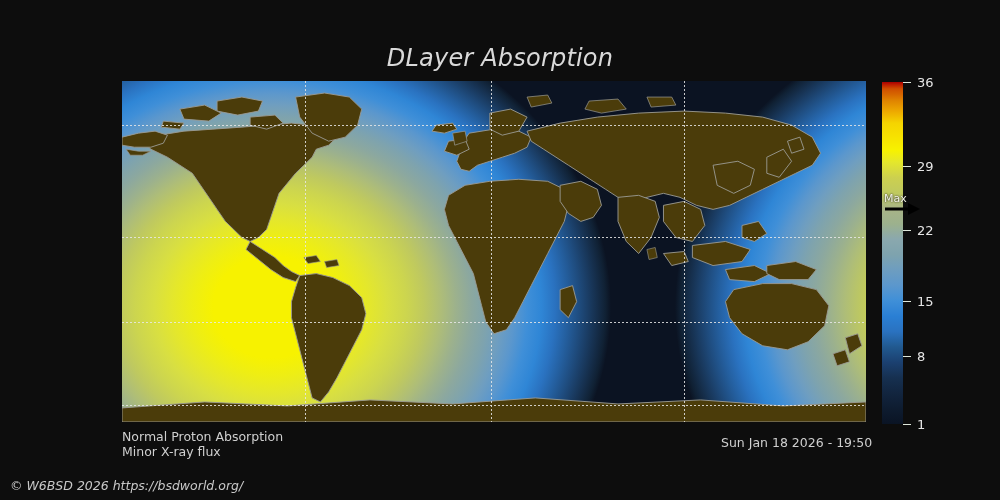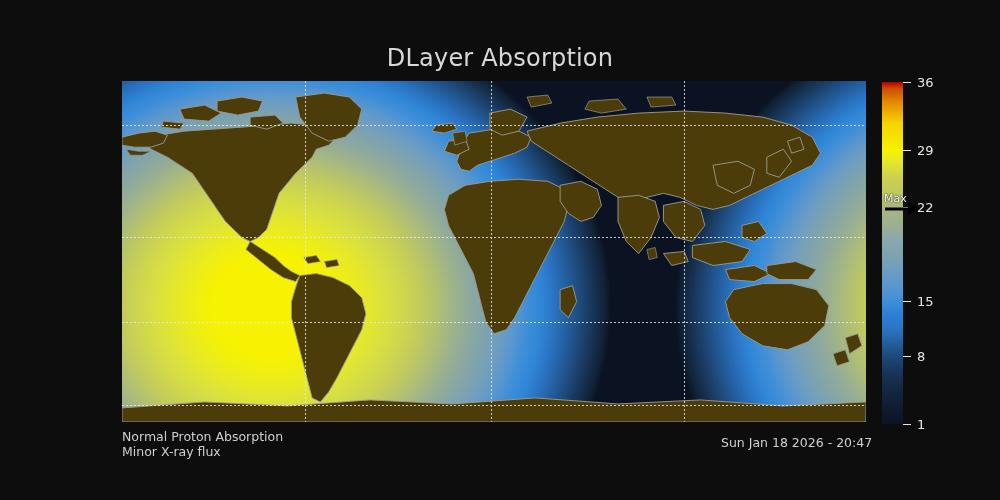--- a/index.html
+++ b/index.html
@@ -6,21 +6,21 @@
   body{
     width:1000px;height:500px;overflow:hidden;position:relative;
     font-family:"DejaVu Sans","Liberation Sans",sans-serif;
     color:#d8d8d0;
   }
   #root{position:absolute;inset:0;background:#0d0d0d;}
 
   
   .title{
     position:absolute;left:0;top:44px;width:1000px;text-align:center;
-    font-size:24px;color:#d9d9d9;letter-spacing:.2px;
+    font-size:24px;color:#d9d9d9;letter-spacing:.2px;font-style:italic;
   }
 
   
   .map-frame{
     position:absolute;left:122px;top:81px;width:744px;height:341px;
     background:#0b1322;overflow:hidden;
   }
   .map-frame svg{display:block;}
   .map-layer{position:absolute;inset:0;}
 
@@ -251,25 +251,25 @@
         <rect x="0" y="0" width="21" height="342" fill="url(#cbgrad)"></rect>
       </svg>
     </div>
   </div>
 
   <div class="cbar-ticks">
     <div class="tick" style="top:0px;">
       <span class="dash"></span>
       <span class="val">36</span>
     </div>
-    <div class="tick" style="top:68px;">
+    <div class="tick" style="top:84px;">
       <span class="dash"></span>
       <span class="val">29</span>
     </div>
-    <div class="tick" style="top:125px;text-align:right;">
+    <div class="tick" style="top:148px;text-align:right;">
       <span class="dash"></span>
       <span class="val">22</span>
     </div>
     <div class="tick" style="top:205px;margin-top:8px;">
       <span class="dash"></span>
       <span class="val">15</span>
     </div>
     <div class="tick" style="top:274px;">
       <span class="dash"></span>
       <span class="val">8</span>
@@ -285,15 +285,16 @@
     <svg width="38" height="22" viewBox="0 0 38 22">
       <line x1="1" y1="15" x2="26" y2="15" stroke="#000000" stroke-width="3"></line>
       <polygon points="24,9 36,15 24,21" fill="#000000"></polygon>
     </svg>
   </div>
 
   <div class="cbar-label">Affected Frequency (MHz)</div>
 
   <div class="note note1">Normal Proton Absorption</div>
   <div class="note note2">Minor X-ray flux</div>
-  <div class="stamp">Sun Jan 18 2026 - 20:47</div>
+  <div class="stamp">Sun Jan 18 2026 - 19:50</div>
+  <div class="copy">© W6BSD 2026 https://bsdworld.org/</div>
 
 </div>
 
 </body></html>

